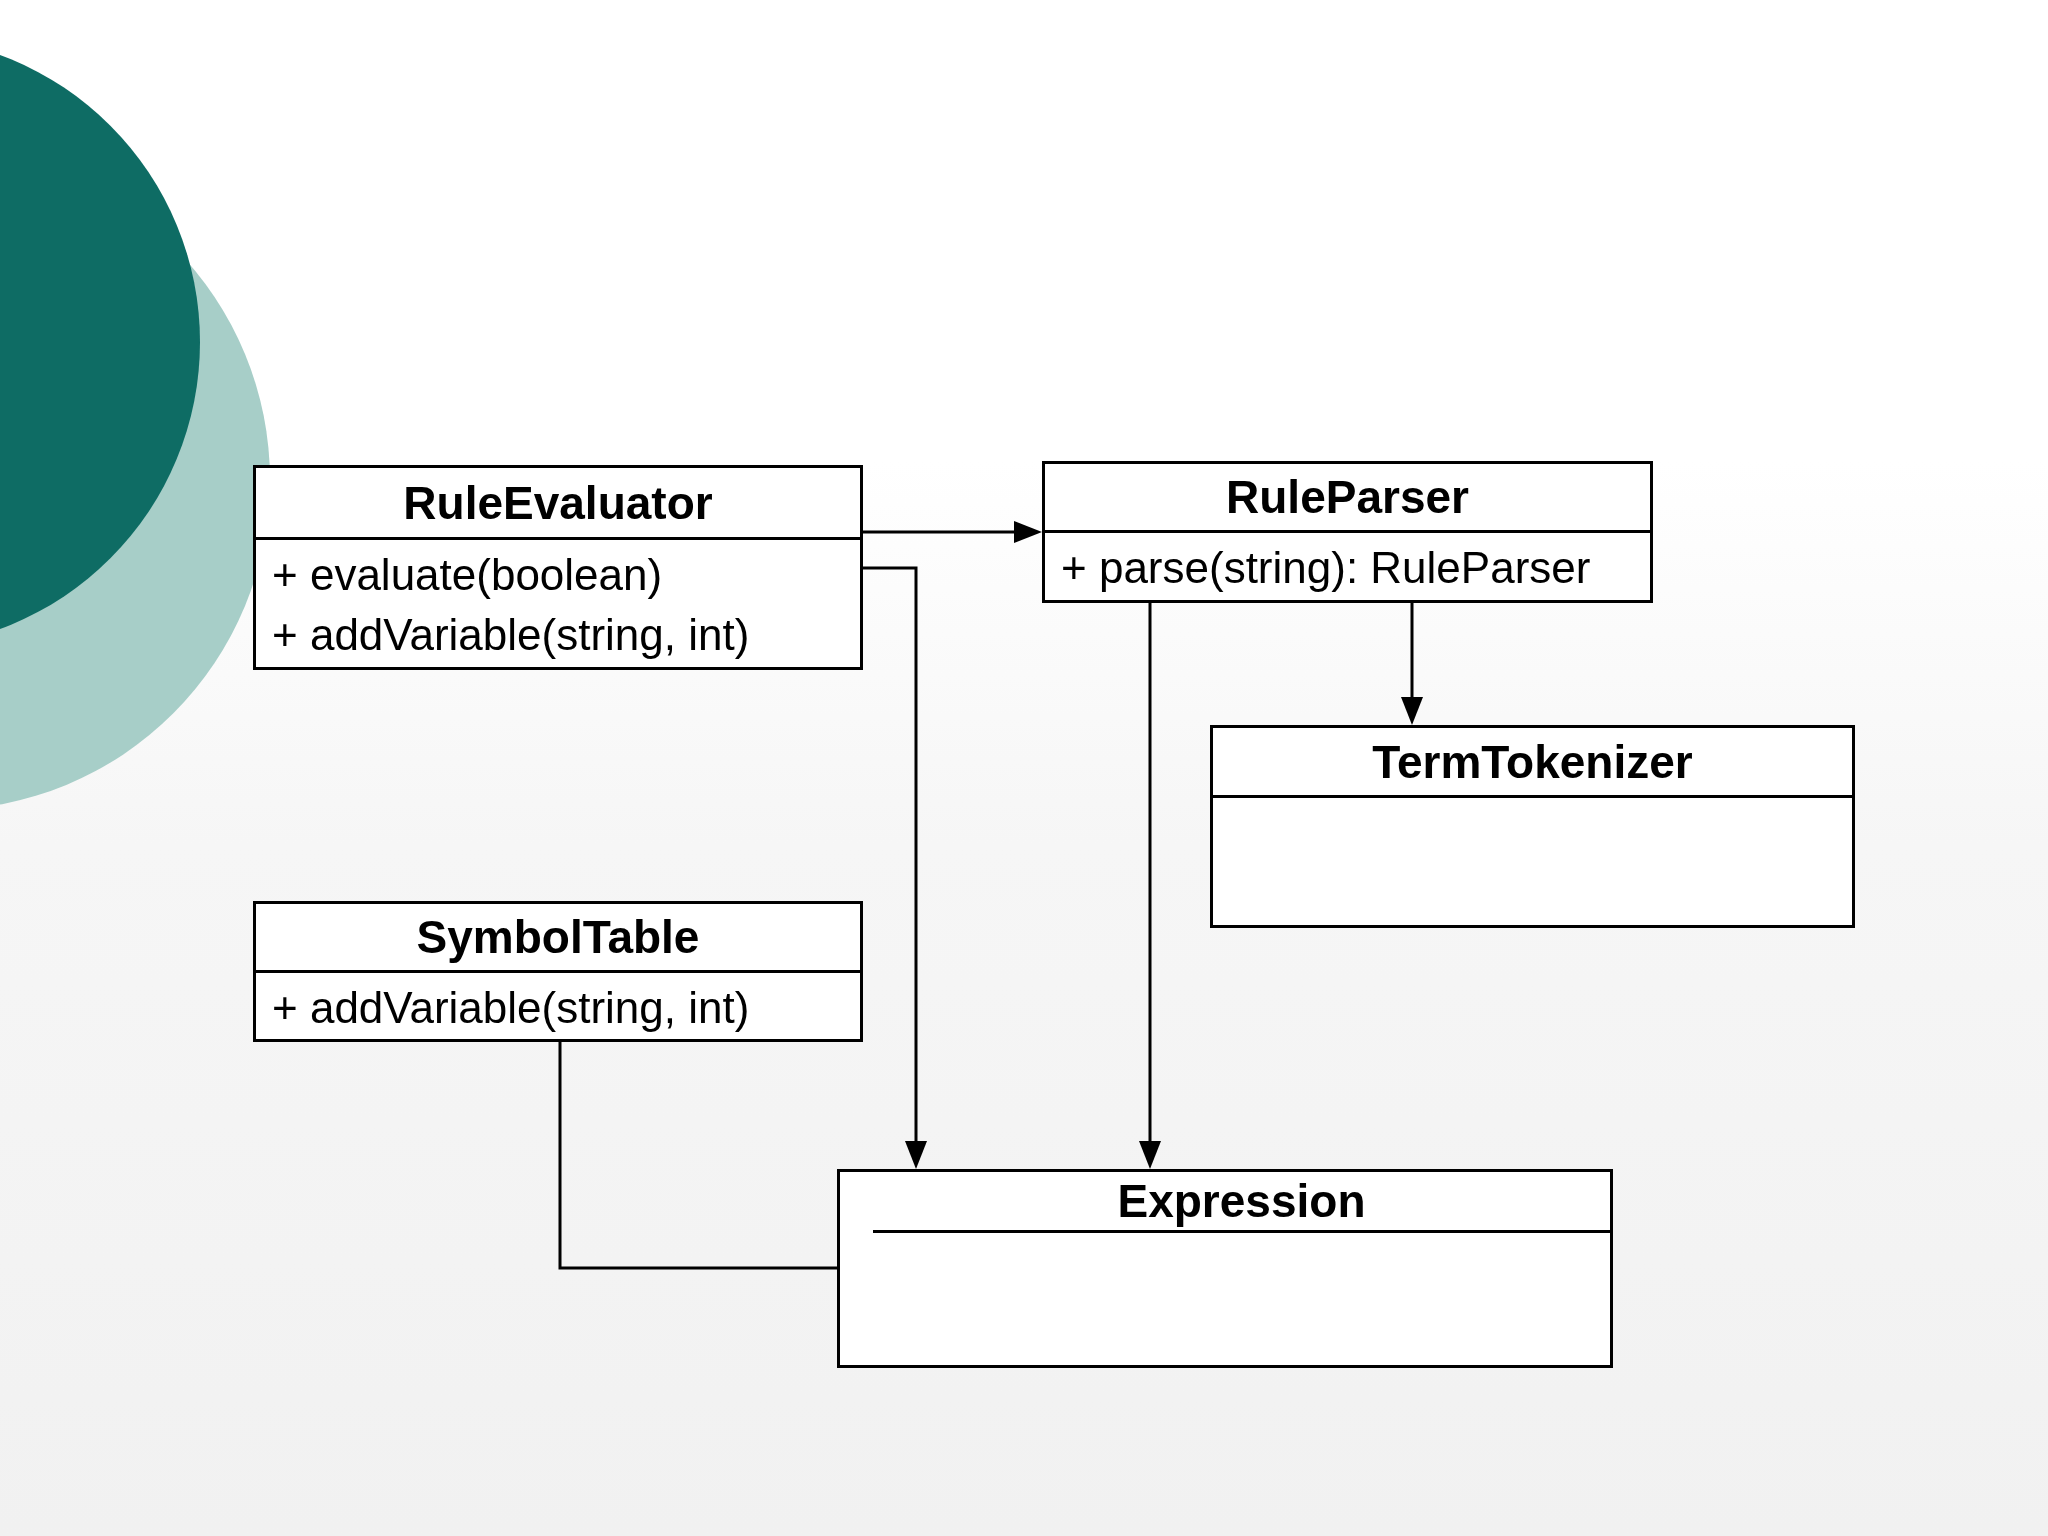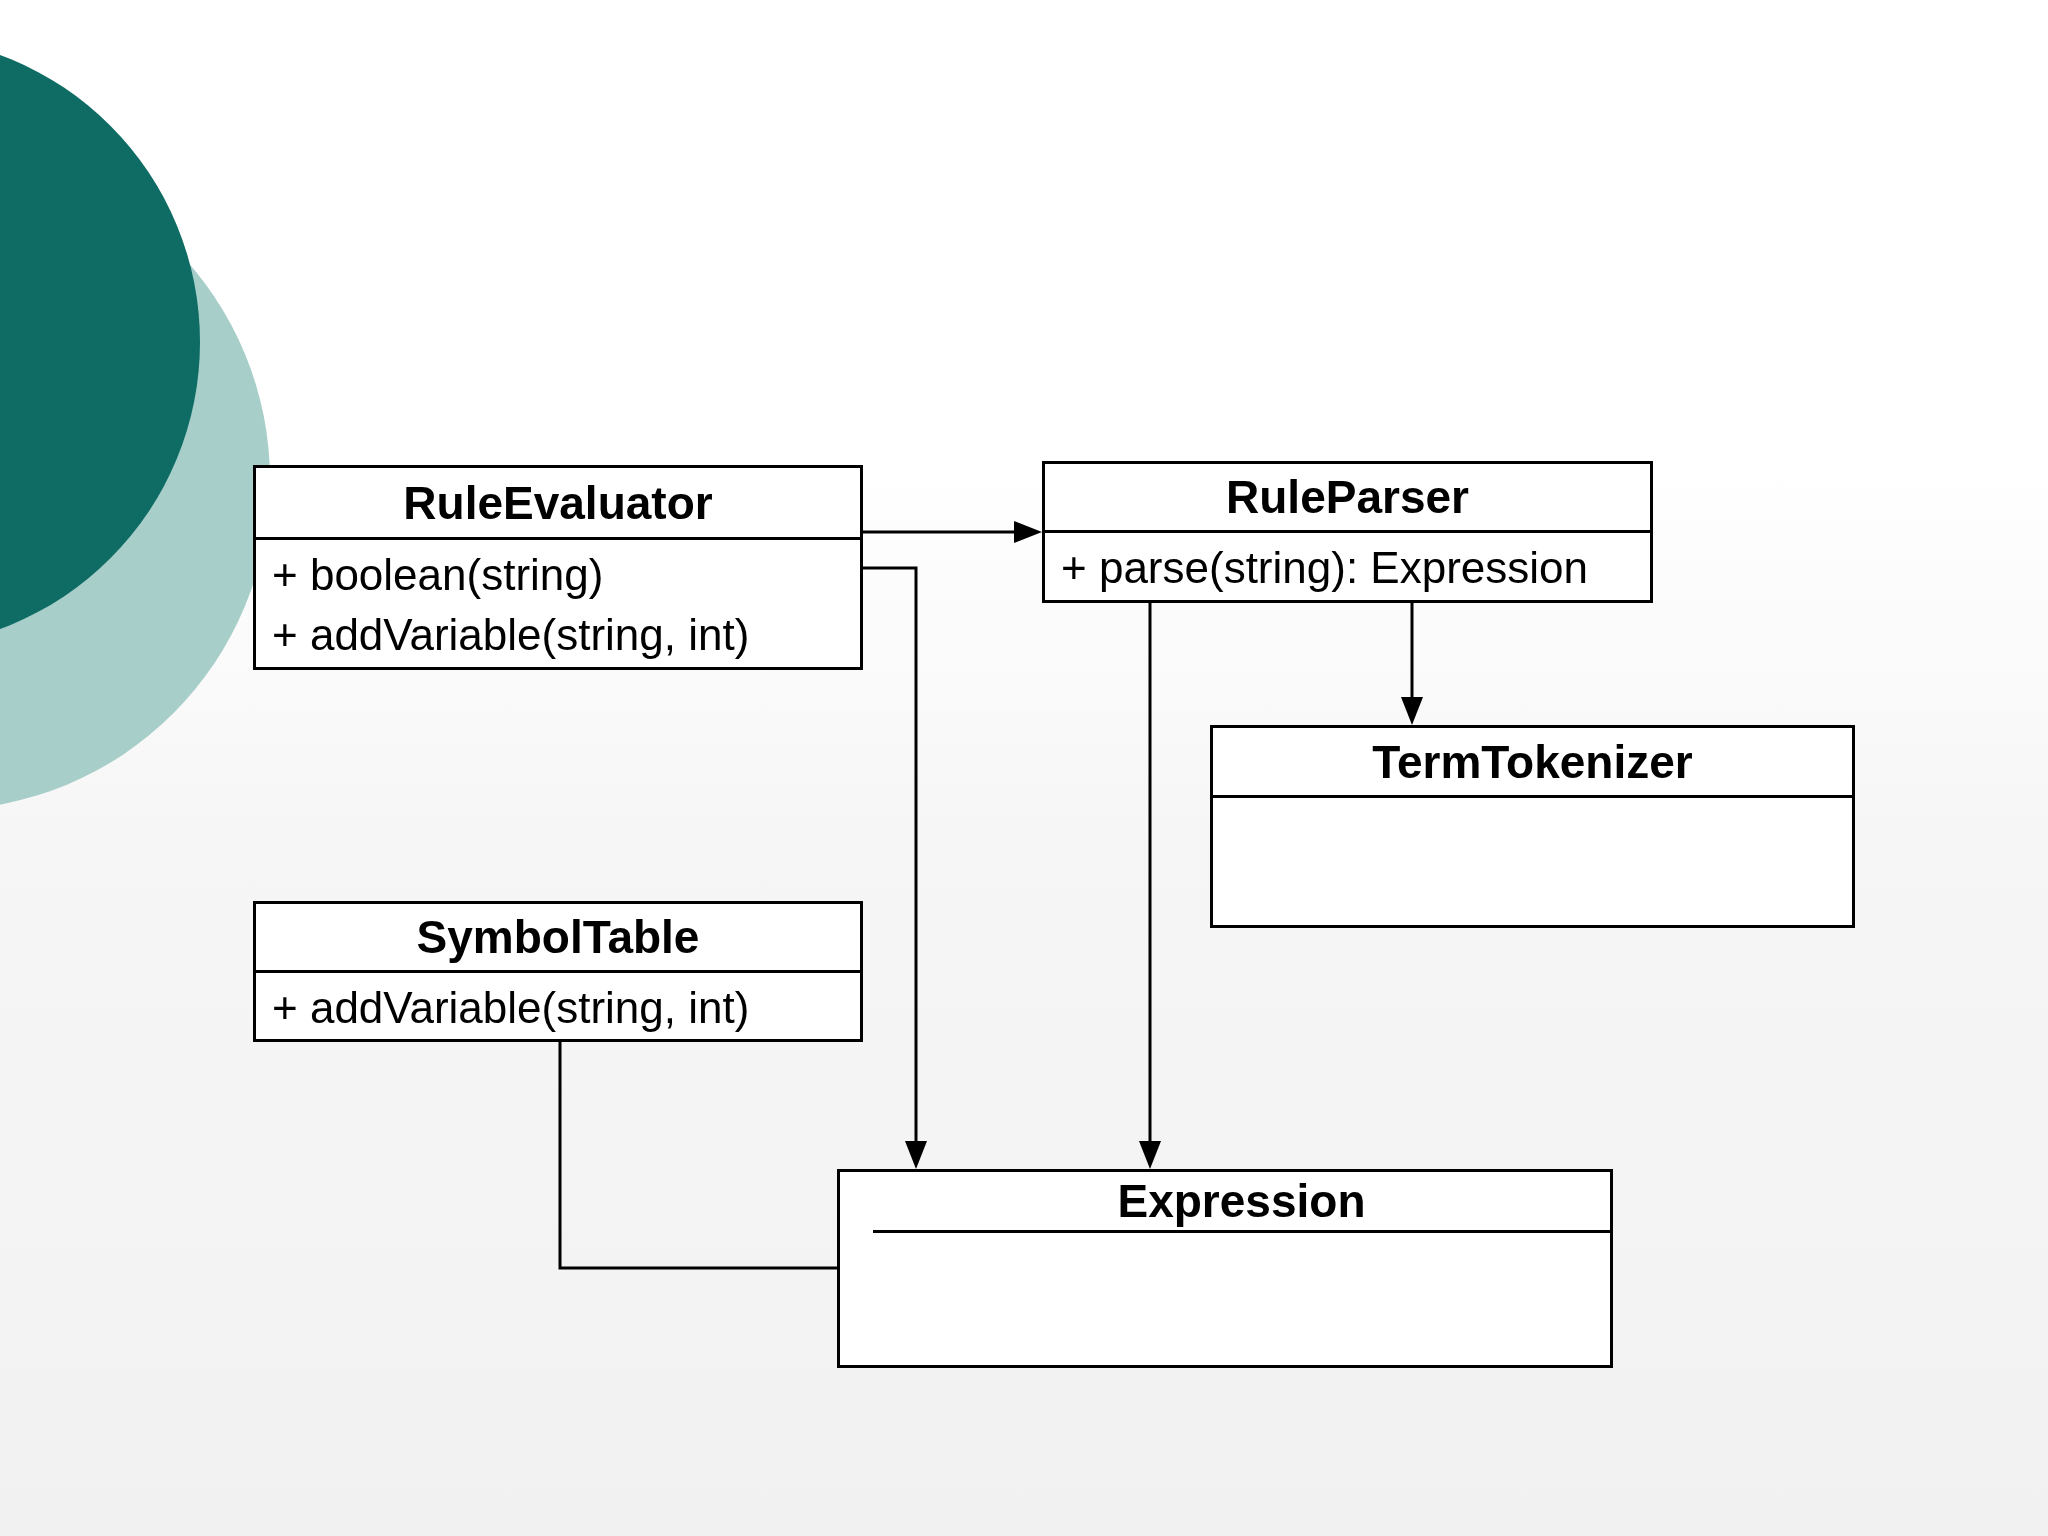--- a/index.html
+++ b/index.html
@@ -88,29 +88,29 @@
 
     <g>
       <polyline points="837,1268 560,1268 560,1019" fill="none" stroke="#000" stroke-width="3"></polyline>
       <polygon points="560,996 549,1024 571,1024" fill="#000"></polygon>
     </g>
   </svg>
 
   <div class="uml-class" style="left:253px;top:465px;width:610px;height:205px;">
     <div class="uml-title" style="height:72px;">RuleEvaluator</div>
     <div class="uml-methods">
-      <div class="uml-method">+ boolean(string)</div>
+      <div class="uml-method">+ evaluate(boolean)</div>
       <div class="uml-method">+ addVariable(string, int)</div>
     </div>
   </div>
 
   <div class="uml-class" style="left:1042px;top:461px;width:611px;height:142px;">
     <div class="uml-title" style="height:69px;">RuleParser</div>
     <div class="uml-methods">
-      <div class="uml-method">+ parse(string): Expression</div>
+      <div class="uml-method">+ parse(string): RuleParser</div>
     </div>
   </div>
 
   <div class="uml-class" style="left:1210px;top:725px;width:645px;height:203px;">
     <div class="uml-title" style="height:70px;">TermTokenizer</div>
     <div class="uml-methods">
     </div>
   </div>
 
   <div class="uml-class" style="left:253px;top:901px;width:610px;height:141px;">

